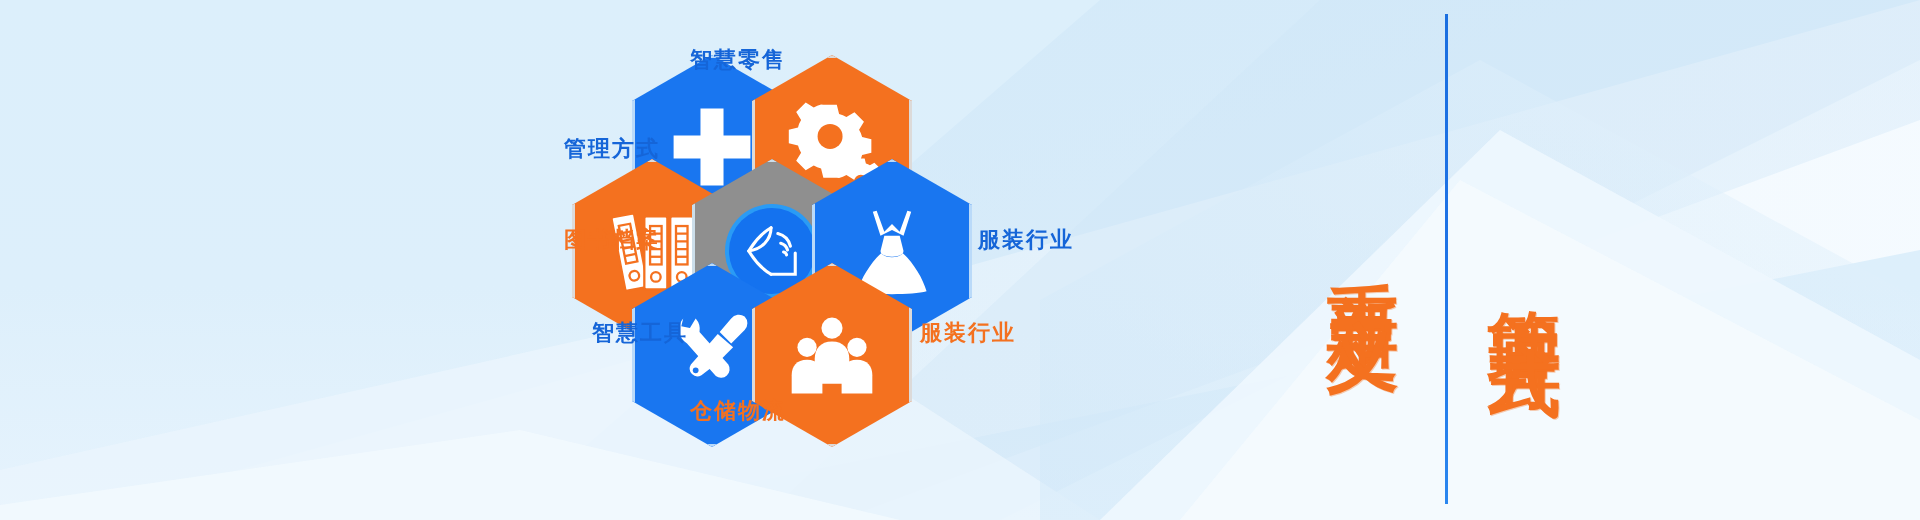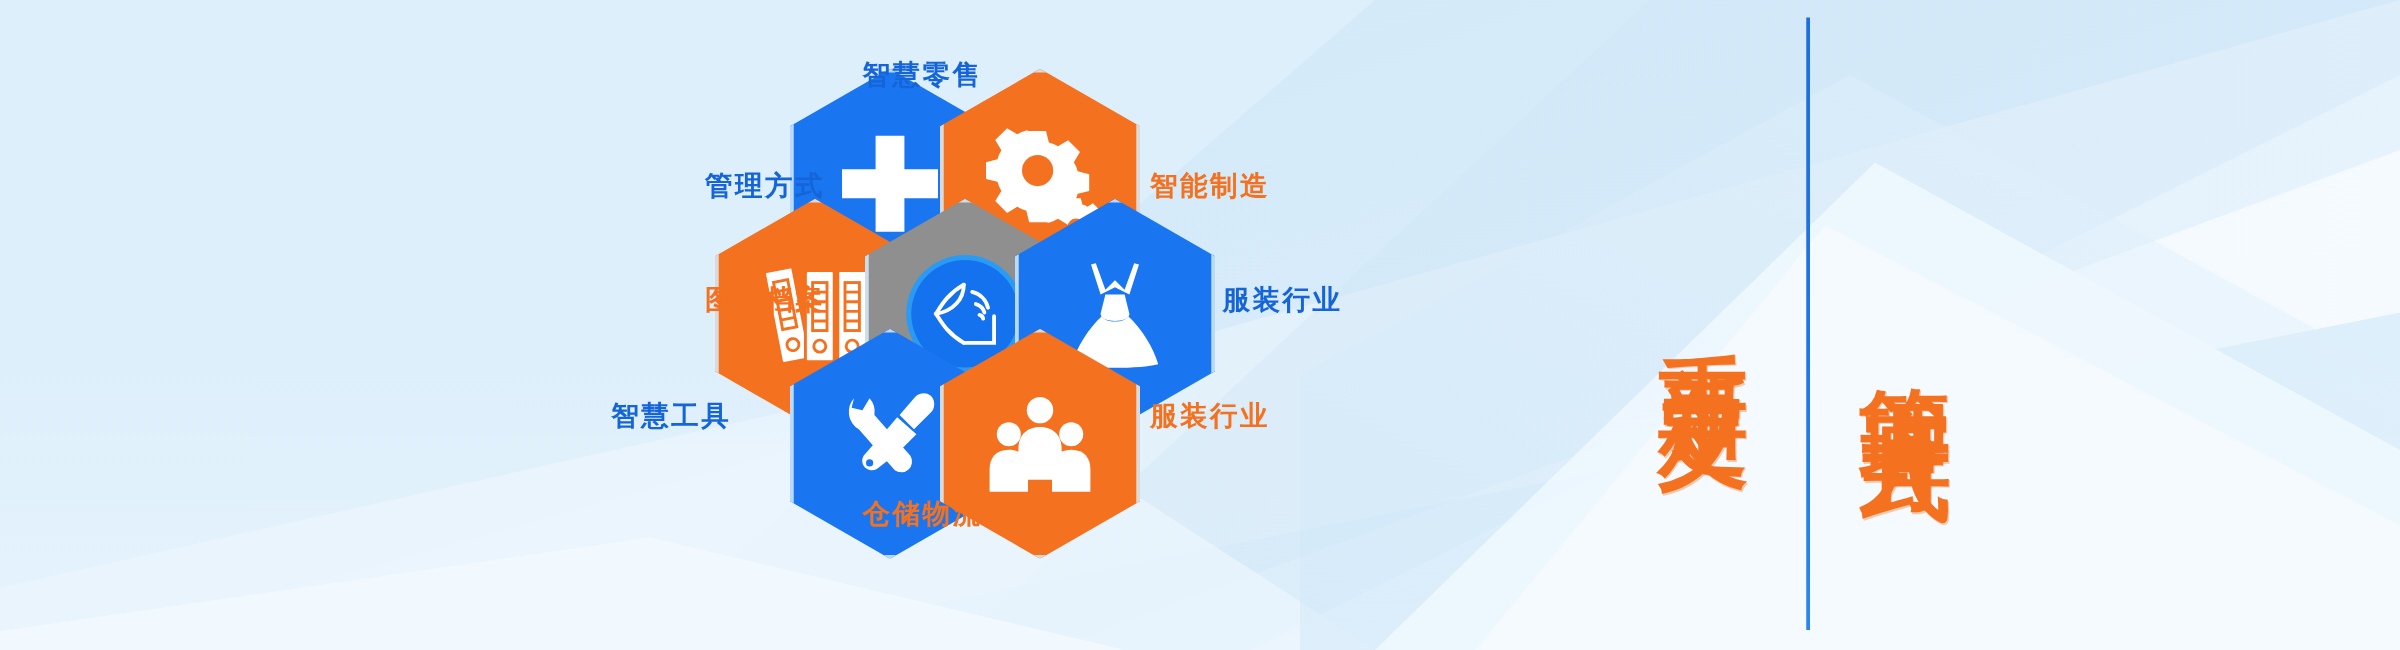--- a/index.html
+++ b/index.html
@@ -69,21 +69,21 @@
     margin-top:32px;
   }
   .label.blue  {color:#1565d8;}
   .label.orange{color:#f4711f;}
 
   #lbl-top        {left:690px; top:17px;}
   #lbl-medical    {left:470px; top:106px;  width:190px; text-align:right;}
   #lbl-manufact   {left:920px; top:106px;}
   #lbl-books      {left:410px; top:197px;  width:250px; text-align:right;}
   #lbl-apparel    {left:978px; top:197px;}
-  #lbl-tools      {left:442px; top:290px;  width:190px; text-align:center;}
+  #lbl-tools      {left:498px; top:290px;  width:190px; text-align:right;}
   #lbl-people     {left:920px; top:290px;}
   #lbl-bottom     {left:690px; top:368px;text-align:right;}
 
   
   #calligraphy{
     position:absolute;
     left:1290px;top:0px;
     width:360px;height:520px;
   }
   .vcol{
@@ -267,21 +267,20 @@
             <circle cx="76" cy="42" r="10"></circle>
             <path d="M76 55 c-11 0 -16 7 -16 16 v19 h32 V71 c0 -9 -5 -16 -16 -16 z"></path>
           </g>
         </svg>
       </span>
     </div>
   </div>
 
   <div class="label blue" id="lbl-top">智慧零售</div>
   <div class="label blue" id="lbl-medical">管理方式</div>
-  <div class="label orange" id="lbl-manufact">智能制造</div>
   <div class="label blue" id="lbl-apparel">服装行业</div>
   <div class="label orange" id="lbl-books">图书档案</div>
   <div class="label blue" id="lbl-tools">智慧工具</div>
   <div class="label orange" id="lbl-people">服装行业</div>
   <div class="label orange" id="lbl-bottom">仓储物流</div>
 
   <div id="calligraphy">
     <div class="vcol" id="vcol-left">重新定义</div>
     <div id="calli-divider"></div>
     <div class="vcol" id="vcol-right">管理方式</div>

